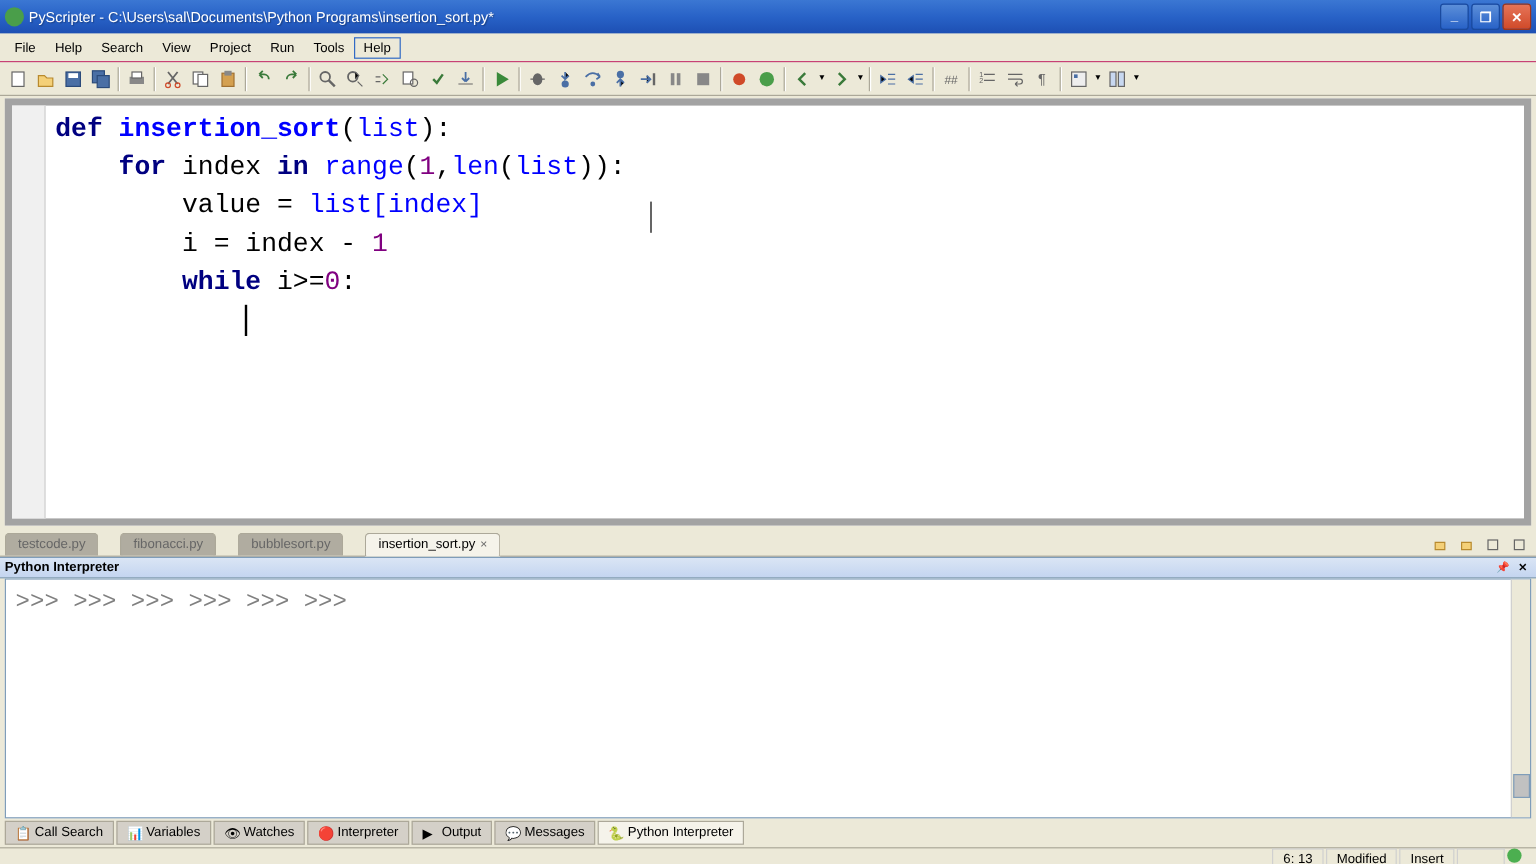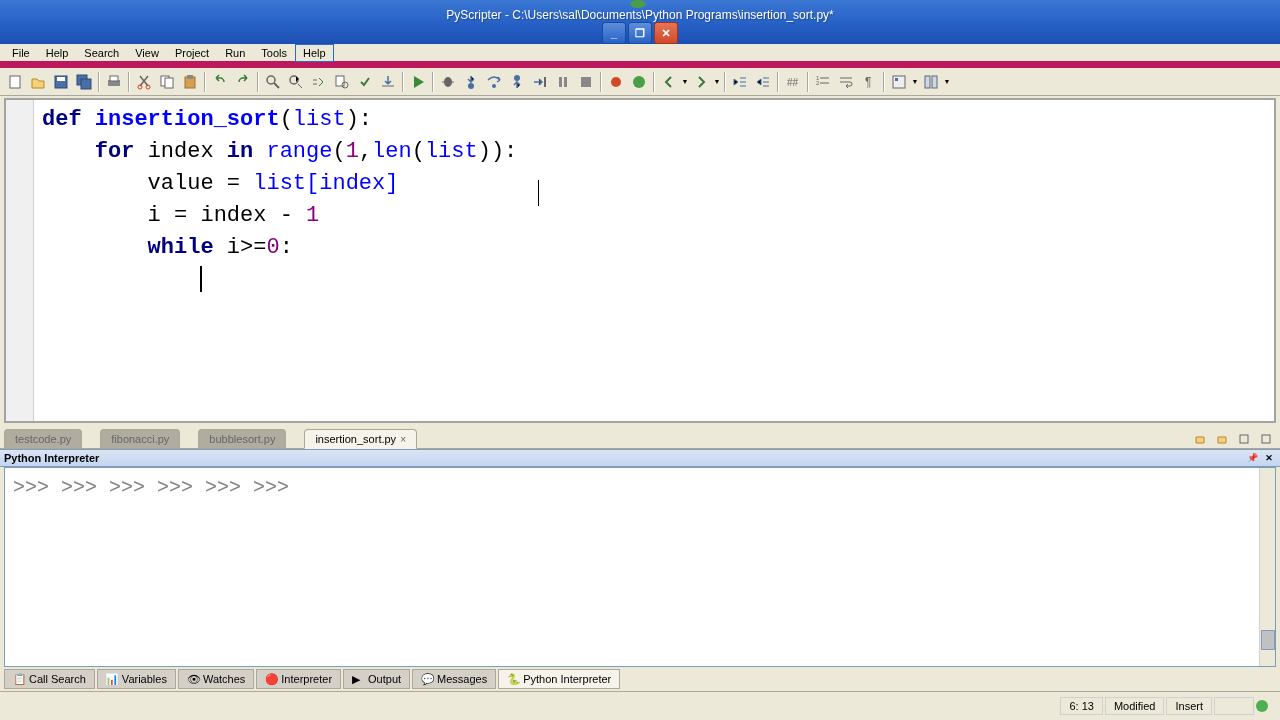--- a/index.html
+++ b/index.html
@@ -7,27 +7,26 @@
   font-family: Tahoma, Arial, sans-serif;
   font-size: 11px;
   background: #ece9d8;
   width: 1280px;
   height: 720px;
   overflow: hidden;
   display: flex;
   flex-direction: column;
 }
 .titlebar {
-  height: 44px;
+  height: 28px;
   background: linear-gradient(to bottom, #3b77d3 0%, #2862c7 50%, #1d4fb3 100%);
   display: flex;
   align-items: center;
   padding: 0 4px;
   color: white;
-  flex-direction: column;
 }
 .titlebar-icon {
   width: 16px;
   height: 16px;
   margin-right: 4px;
   background: #4a9e4a;
   border-radius: 50%;
 }
 .titlebar-text {
   flex: 1;
@@ -51,21 +50,21 @@
   font-weight: bold;
   cursor: pointer;
 }
 .titlebar-btn.close {
   background: linear-gradient(to bottom, #e67458, #d04a29);
   border-color: #a03518;
 }
 .menubar {
   height: 24px;
   background: #ece9d8;
-  border-bottom: 7px solid #be185d;
+  border-bottom: 1px solid #be185d;
   display: flex;
   align-items: center;
   padding: 0 4px;
 }
 .menu-item {
   padding: 3px 8px;
   cursor: pointer;
 }
 .menu-item.highlight {
   border: 1px solid #316ac5;
@@ -103,21 +102,21 @@
   display: flex;
   align-items: center;
   justify-content: center;
   font-size: 7px;
   cursor: pointer;
 }
 .editor-area {
   flex: 1;
   display: flex;
   background: white;
-  border: 2px solid #a3a3a3;
+  border: 6px solid #a3a3a3;
   margin: 2px 4px;
   position: relative;
 }
 .gutter {
   width: 28px;
   background: #f0f0f0;
   border-right: 1px solid #d0d0d0;
 }
 .code-content {
   flex: 1;
@@ -269,25 +268,24 @@
 }
 .bottom-tab.active {
   background: #f5f3ea;
 }
 .bt-icon {
   width: 12px;
   height: 12px;
   display: inline-block;
 }
 .statusbar {
-  height: 29px;
+  height: 14px;
   background: #ece9d8;
   border-top: 1px solid #aca899;
   display: flex;
-  align-items: center;
   padding: 0 4px;
 }
 .status-cell {
   padding: 0 8px;
   border: 1px solid #d0d0d0;
   height: 18px;
   display: flex;
   align-items: center;
   margin-right: 2px;
 }

